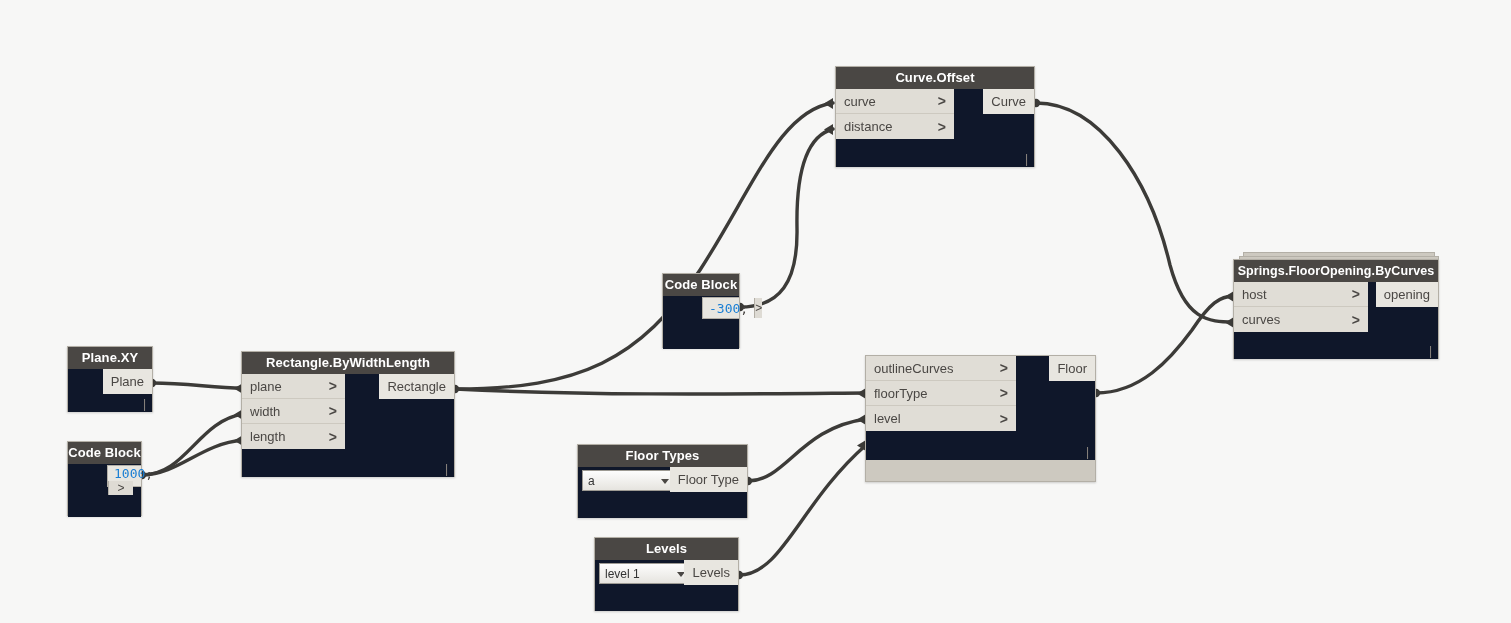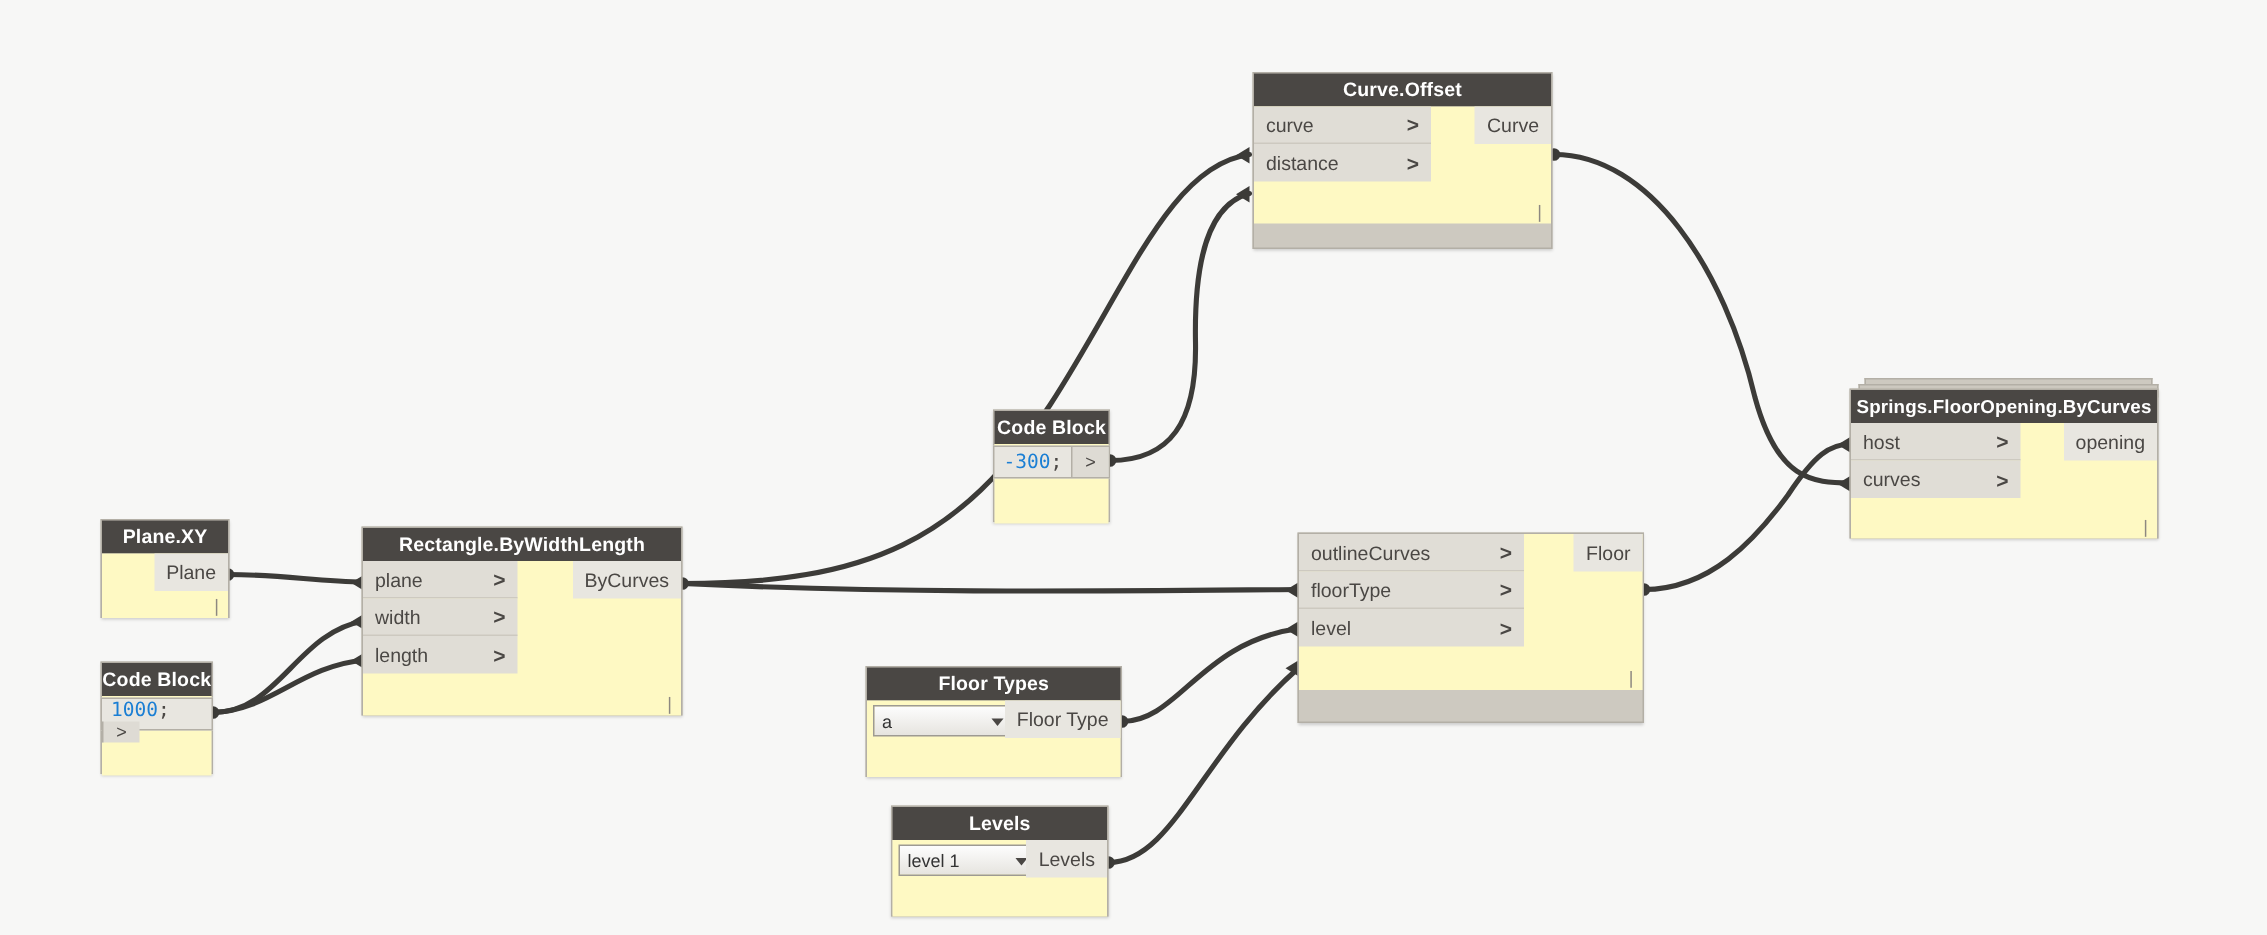--- a/index.html
+++ b/index.html
@@ -55,21 +55,22 @@
     font-weight: bold;
     text-align: center;
     line-height: 22px;
     height: 22px;
     overflow: hidden;
     white-space: nowrap;
     letter-spacing: 0.1px;
   }
   .node-body {
     position: relative;
-    background: #fef9c3;
+    background: #0f172a;
+    padding-left: 40px;
   }
   
   .in-row {
     position: relative;
     height: 25px;
     display: flex;
     align-items: center;
     background: #e0ddd6;
     border-bottom: 1px solid #cdc9c0;
     box-sizing: border-box;
@@ -304,28 +305,28 @@
           <span class="in-label">width</span>
           <span class="in-chevron">&gt;</span>
         </div>
         <div class="in-row">
           <span class="in-label">length</span>
           <span class="in-chevron">&gt;</span>
         </div>
       </div>
       <div class="outputs-col">
         <div class="out-row">
-          <span class="out-label">ByCurves</span>
+          <span class="out-label">Rectangle</span>
         </div>
       </div>
       <span class="lacing">|</span>
     </div>
   </div>
 
-  <div class="node" style="left:835px; top:48px; width:200px; height:118px;">
+  <div class="node" style="left:835px; top:66px; width:200px; height:101px;">
     <div class="node-header">Curve.Offset</div>
     <div class="node-body" style="height:78px;">
       <div class="inputs-col" style="width:118px;">
         <div class="in-row">
           <span class="in-label">curve</span>
           <span class="in-chevron">&gt;</span>
         </div>
         <div class="in-row">
           <span class="in-label">distance</span>
           <span class="in-chevron">&gt;</span>
@@ -411,21 +412,21 @@
       <span class="lacing">|</span>
     </div>
   </div>
 
   <div class="stack" style="left:1243px; top:252px; width:190px;"></div>
   <div class="stack" style="left:1239px; top:256px; width:198px;"></div>
 
   <div class="node" style="left:1233px; top:259px; width:206px; height:100px;">
     <div class="node-header" style="font-size:12.5px;">Springs.FloorOpening.ByCurves</div>
     <div class="node-body" style="height:77px;">
-      <div class="inputs-col" style="width:113px;">
+      <div class="inputs-col" style="width:134px;">
         <div class="in-row">
           <span class="in-label">host</span>
           <span class="in-chevron">&gt;</span>
         </div>
         <div class="in-row">
           <span class="in-label">curves</span>
           <span class="in-chevron">&gt;</span>
         </div>
       </div>
       <div class="outputs-col">

